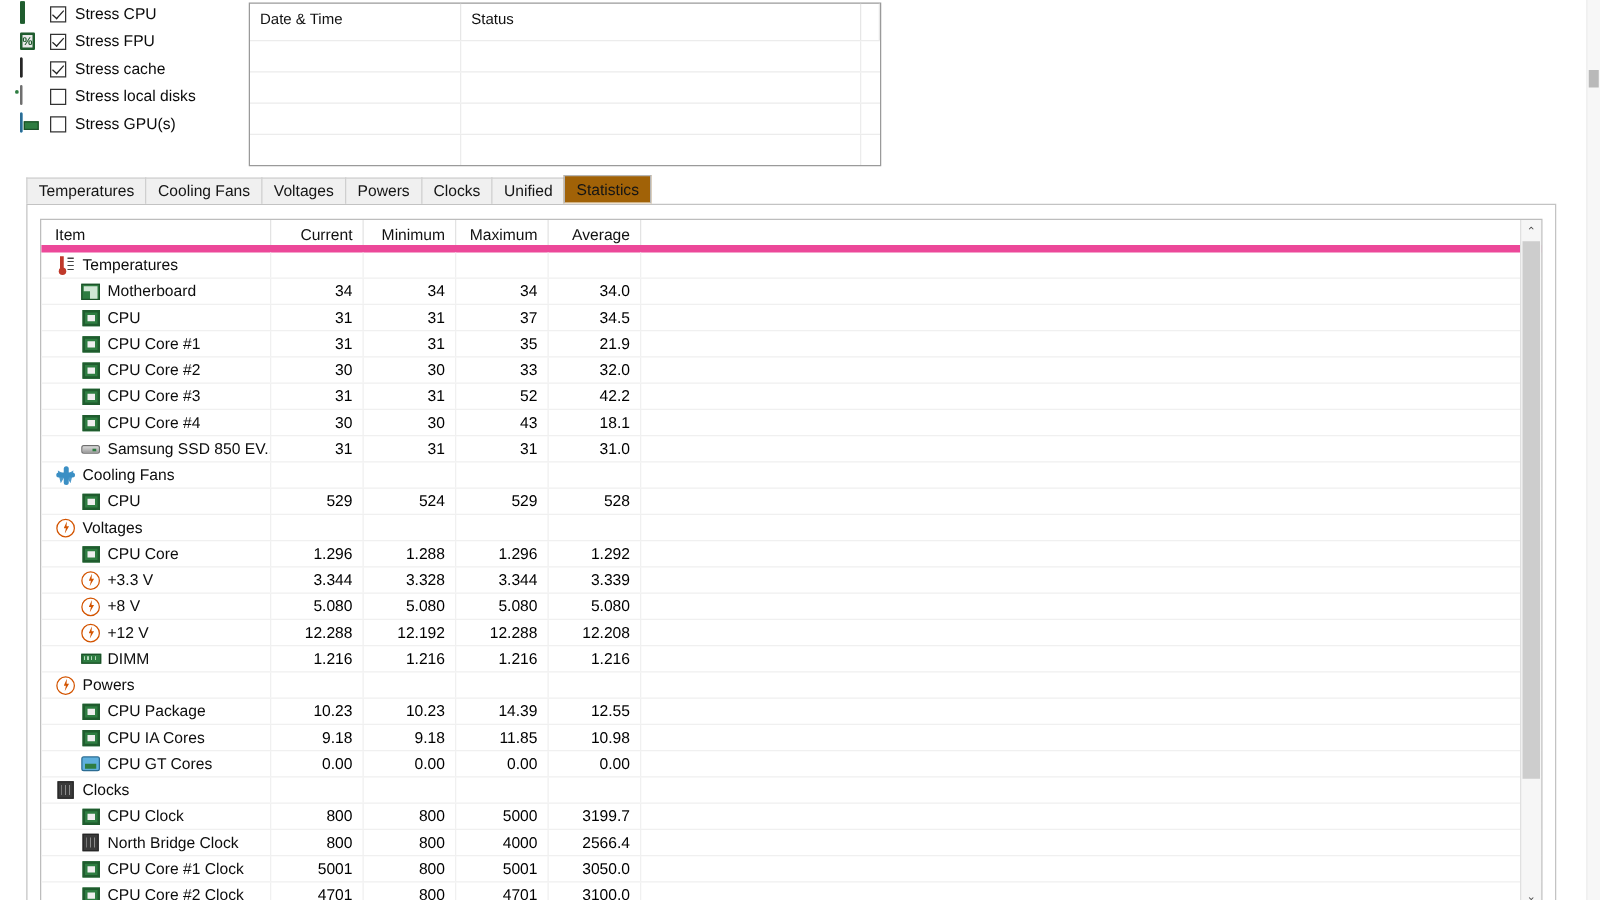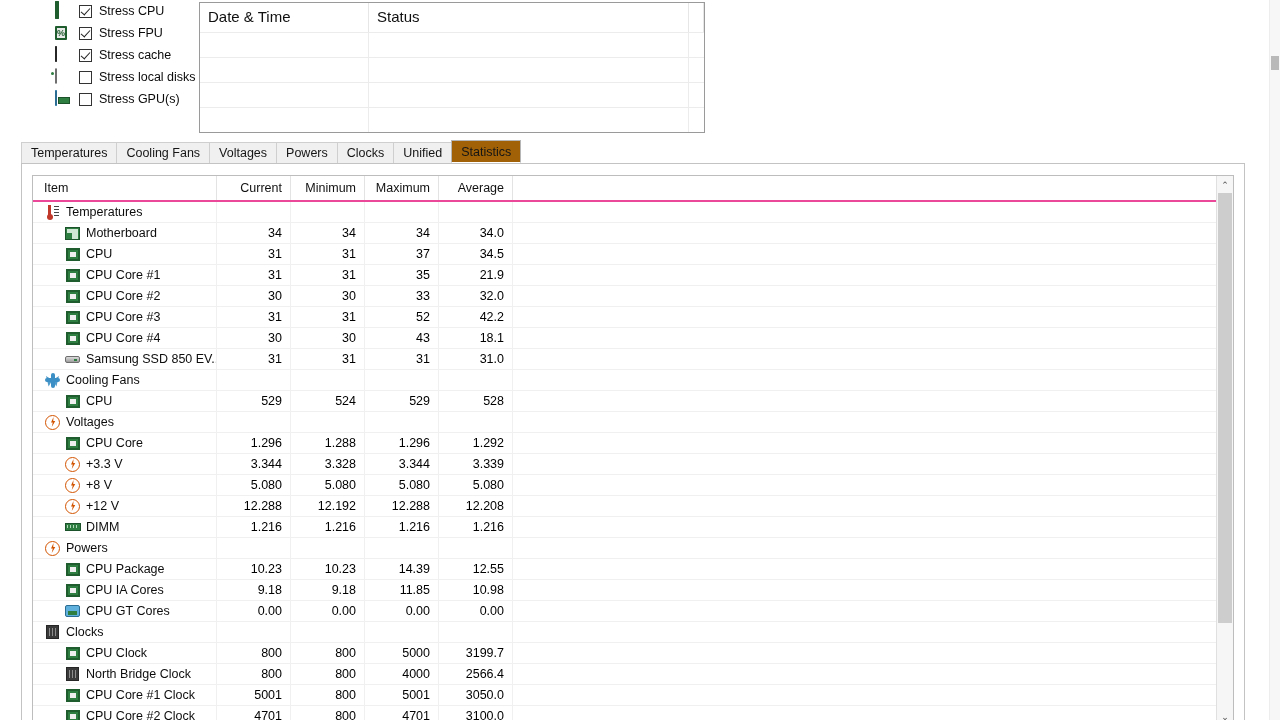--- a/index.html
+++ b/index.html
@@ -10,21 +10,21 @@
     background: #ffffff;
     font-family: "Liberation Sans", sans-serif;
     font-size: 12px;
     color: #000000;
     -webkit-font-smoothing: antialiased;
   }
   #root { position: relative; width: 1280px; height: 720px; background:#fff; }
 
   
   .stress-list {
-    position: absolute; left: 16px; top: 0px; width: 180px; margin-left: 39px;
+    position: absolute; left: 16px; top: 0px; width: 180px;
   }
   .stress-row {
     display: flex; align-items: center; height: 22px;
   }
   .stress-ico {
     width: 18px; height: 16px; margin-right: 6px; position: relative; flex: 0 0 18px;
   }
   .cbx {
     width: 13px; height: 13px; border: 1px solid #333; background: #fff;
     margin-right: 7px; position: relative; flex: 0 0 13px;
@@ -53,21 +53,21 @@
   .ic-gpu{width:17px;height:14px;background:#4aa3d8;border:1px solid #2b6c93;border-radius:2px;position:relative;}
   .ic-gpu::after{content:"";position:absolute;left:2px;bottom:1px;width:10px;height:5px;background:#2e7d41;border:1px solid #1c5229;}
 
   
   .logpanel {
     position: absolute; left: 199px; top: 2px; width: 506px; height: 131px;
     border: 1px solid #9a9a9a; background: #ffffff;
   }
   .log-head { display: flex; height: 29px; }
   .log-hcell {
-    font-size: 15px; color: #101010; padding: 5px 0 0 8px;
+    font-size: 12px; color: #101010; padding: 5px 0 0 8px;
     border-right: 1px solid #e6e6e6; height: 100%;
   }
   .log-h-date { width: 169px; }
   .log-h-status { width: 320px; }
   .log-h-pad { flex: 1; }
   .log-rows { position:absolute; left:0; right:0; top:29px; bottom:0; }
   .log-row { height: 25px; border-top: 1px solid #ececec; display:flex; }
   .log-c1 { width: 169px; border-right: 1px solid #ececec; }
   .log-c2 { width: 320px; border-right: 1px solid #ececec; }
   .log-c3 { flex: 1; }
@@ -90,21 +90,21 @@
 
   
   .statpanel {
     position: absolute; left: 21px; top: 163px; width: 1224px; height: 560px;
     border: 1px solid #c3c3c3; background: #ffffff;
   }
   .gridbox {
     position: absolute; left: 10px; top: 11px; right: 10px; bottom: -4px;
     border: 1px solid #bdbdbd; background: #fff; overflow: hidden;
   }
-  .gridhead { display: flex; height: 26px; border-bottom: 2px solid #ec4899; }
+  .gridhead { display: flex; height: 26px; border-bottom: 6px solid #ec4899; }
   .gh {
     font-size: 12.5px; color: #111; height: 100%; padding-top: 5px;
     border-right: 1px solid #e3e3e3;
   }
   .gh.item { width: 184px; padding-left: 11px; }
   .gh.num { width: 74px; text-align: right; padding-right: 8px; }
   .gh.tail { flex: 1; border-right: none; }
 
   .gridbody { position:absolute; left:0; right:0; top:26px; bottom:0; }
   .grow { display:flex; height: 21px; border-bottom: 1px solid #f0f0f0; align-items:center; }

